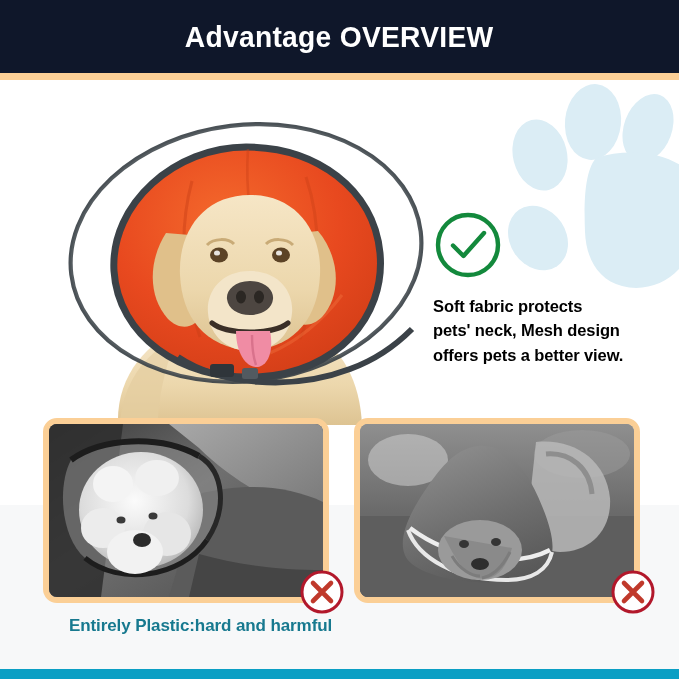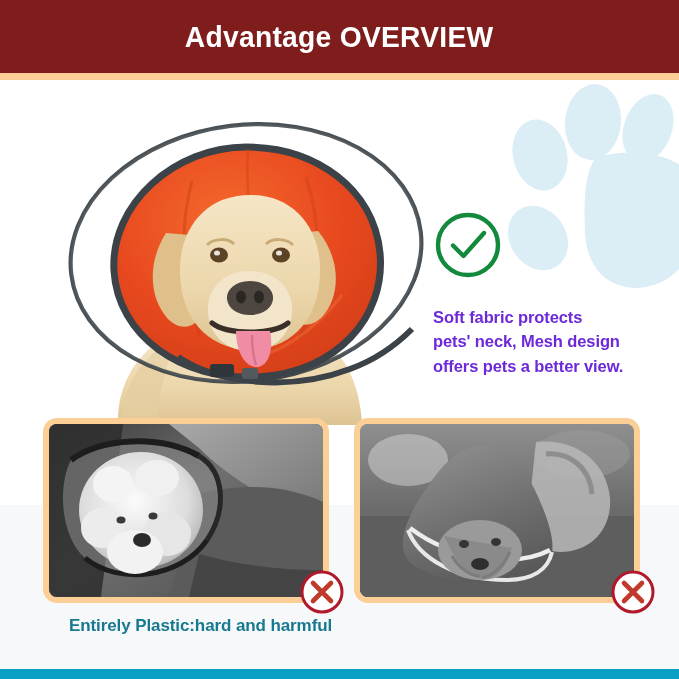--- a/index.html
+++ b/index.html
@@ -13,21 +13,21 @@
   #page{
     position:absolute;inset:0;
     width:679px;height:679px;
     background:#fdfdfd;
     overflow:hidden;
   }
 
   
   .header-bar{
     position:absolute;left:0;top:0;width:679px;height:73px;
-    background:#7f1d1d;
+    background:#0f172a;
     display:flex;align-items:center;justify-content:center;
   }
   .header-title{
     color:#ffffff;
     font-size:30px;
     font-weight:bold;
     letter-spacing:0.3px;
     font-family:"Liberation Sans", sans-serif;
     transform:scaleX(0.94);
     white-space:nowrap;
@@ -56,22 +56,22 @@
   }
 
   
   .feature{
     position:absolute;left:433px;top:130px;width:215px;
   }
   .check-circle{
     width:70px;height:70px;display:block;
   }
   .feature-text{
-    margin-top:25px;
-    color:#6d28d9;
+    margin-top:14px;
+    color:#000000;
     font-size:16.5px;
     font-weight:bold;
     line-height:1.48;
     letter-spacing:-0.1px;
     white-space:pre-line;
   }
 
   
   .lower{
     position:absolute;left:0;top:505px;width:679px;height:164px;

